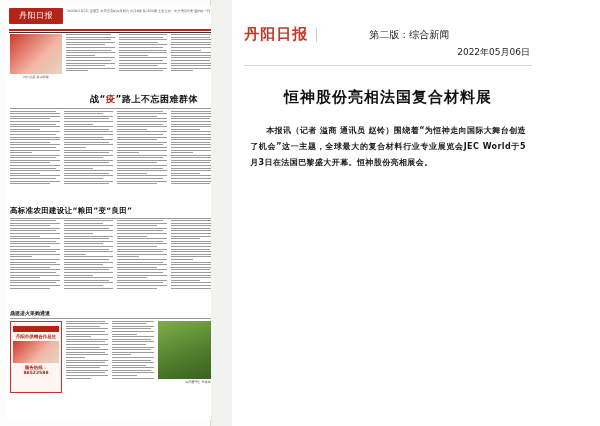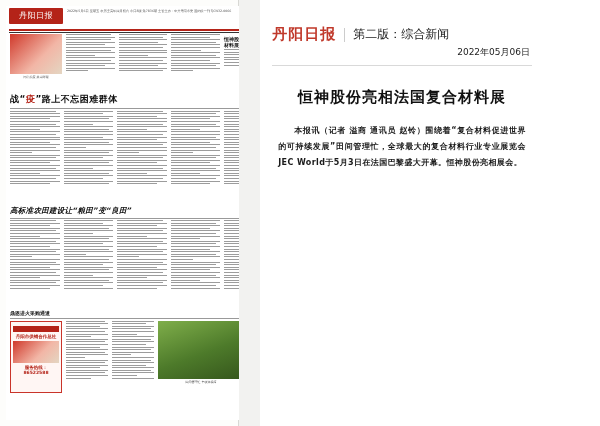--- a/index.html
+++ b/index.html
@@ -161,30 +161,30 @@
     font-family: "DejaVu Sans", sans-serif;
   }
 
   .sub-headline {
     font-size: 9px;
     font-weight: bold;
     color: #111;
     letter-spacing: .5px;
     font-family: "DejaVu Sans", sans-serif;
     margin: 3px 0 2px 0;
+    text-align: center;
   }
   .sub-headline .red { color: #b42318; }
   .sub-headline2 {
     font-size: 7.5px;
     font-weight: bold;
     color: #111;
     letter-spacing: .3px;
     font-family: "DejaVu Sans", sans-serif;
     margin: 3px 0 2px 0;
-    font-style: italic;
   }
   .mini-title {
     font-size: 5px;
     font-weight: bold;
     color: #111;
     font-family: "DejaVu Sans", sans-serif;
     margin: 2px 0 1px 0;
   }
   .qr {
     width: 26px;
@@ -243,24 +243,25 @@
     letter-spacing: 1px;
     font-family: "DejaVu Sans", sans-serif;
     white-space: nowrap;
   }
   .brand-sep {
     width: 1px;
     height: 14px;
     background: #ccc;
   }
   .section-label {
-    font-size: 12px;
+    font-size: 10px;
     color: #222;
     font-family: "DejaVu Sans", sans-serif;
     white-space: nowrap;
+    margin-left: 44px;
   }
   .date-label {
     margin-left: auto;
     font-size: 9px;
     color: #222;
     font-family: "DejaVu Sans", sans-serif;
     white-space: nowrap;
     margin-top: 36px;
   }
   .article-rule {
@@ -786,18 +787,18 @@
       <div class="brand-sep"></div>
       <div class="section-label">第二版：综合新闻</div>
       <div class="date-label">2022年05月06日</div>
     </div>
 
     <div class="article-rule"></div>
 
     <h1 class="article-title">恒神股份亮相法国复合材料展</h1>
 
     <div class="article-body">
-      <p class="lead-bold">本报讯（记者 溢商 通讯员 赵铃）围绕着“复合材料促进世界的可持续发展”田间管理忙，全球最大的复合材料行业专业展览会JEC World于5月3日在法国巴黎盛大开幕。恒神股份亮相展会。</p>
+      <p class="lead-bold">本报讯（记者 溢商 通讯员 赵铃）围绕着“为恒神走向国际大舞台创造了机会”这一主题，全球最大的复合材料行业专业展览会JEC World于5月3日在法国巴黎盛大开幕。恒神股份亮相展会。</p>
     </div>
 
   </div>
 
 </div>
 
 </body></html>

